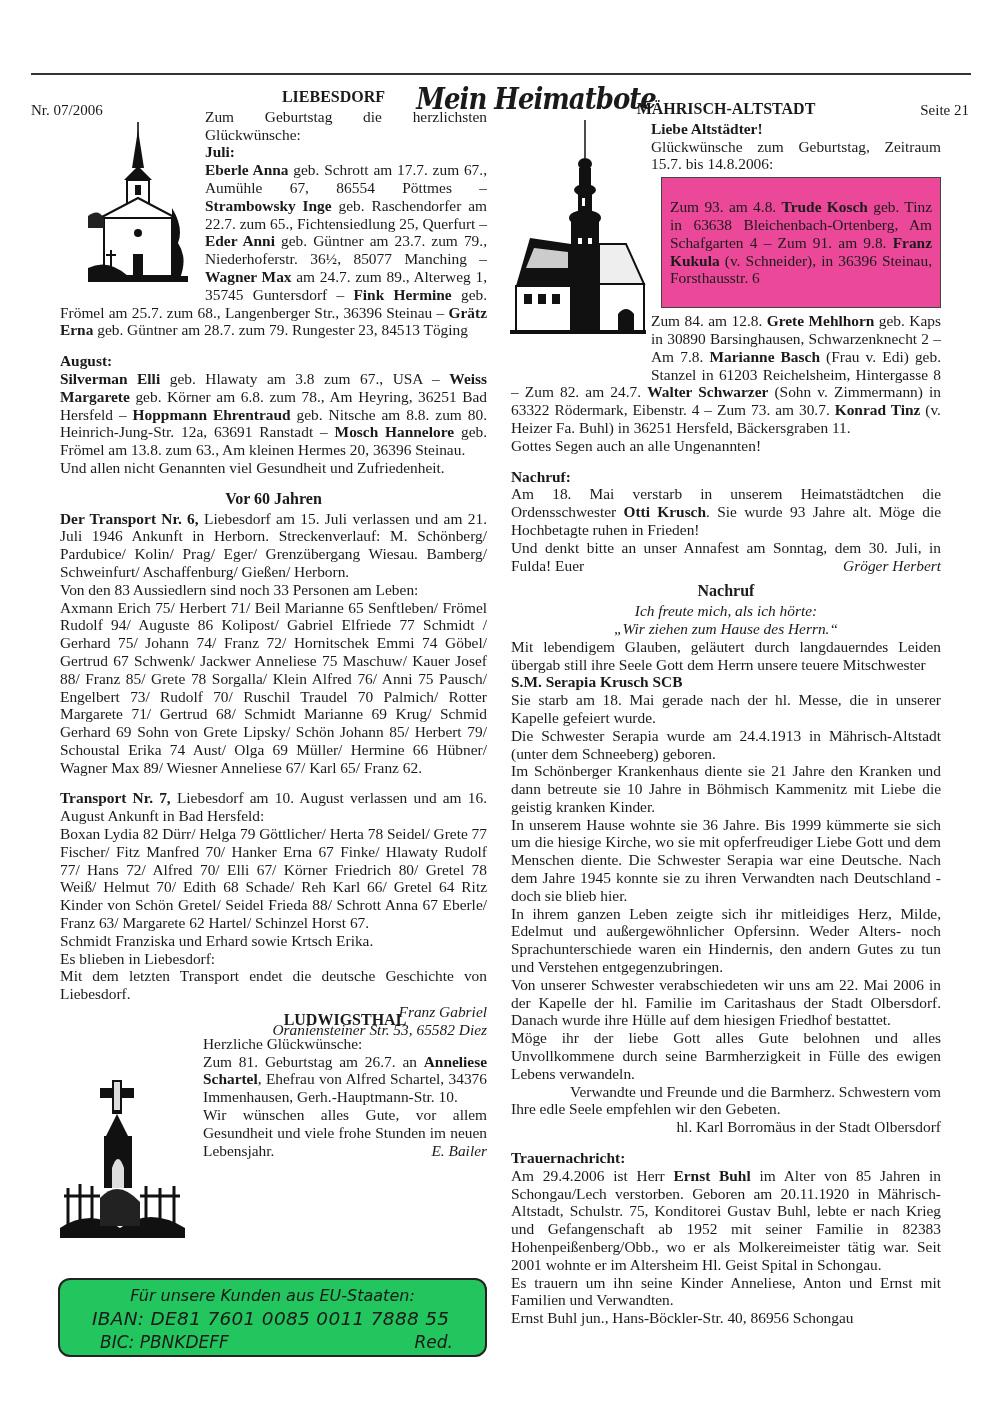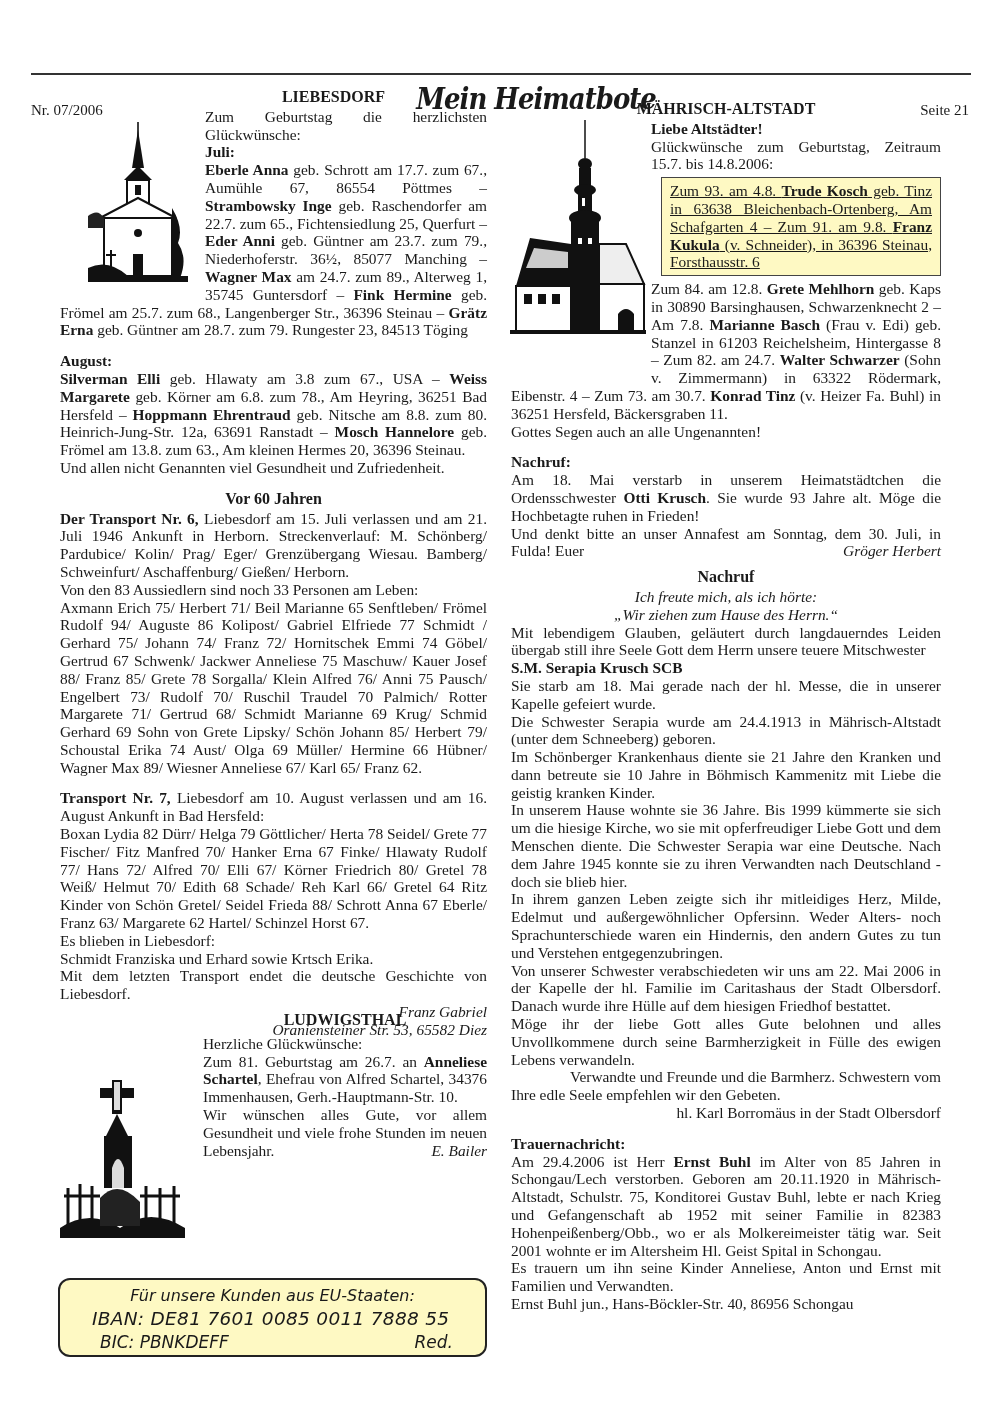--- a/index.html
+++ b/index.html
@@ -20,24 +20,24 @@
   .col p { margin: 0; }
   .col b { font-weight: bold; }
   .heading { text-align: center; font-weight: bold; font-size: 16px; margin: 0; }
   .sub { font-weight: bold; }
   .gap { height: 13px; }
   .sign { text-align: right; font-style: italic; }
   .italic-c { text-align: center; font-style: italic; }
 
   .illus { position: absolute; }
 
-  .boxed { border: 1px solid #444; background: #fef9c3; padding: 4px 8px; margin: 4px 0 4px 0; text-decoration: underline; }
+  .boxed { border: 1px solid #444; background: #ec4899; padding: 20px 8px; margin: 4px 0 4px 0; }
 
   .eu-box { position: absolute; left: 58px; top: 1278px; width: 425px; height: 75px;
-            border: 2px solid #222; border-radius: 12px; background: #fef9c3;
+            border: 2px solid #222; border-radius: 12px; background: #22c55e;
             font-family: "DejaVu Sans", sans-serif; font-style: italic; }
   .eu-line1 { position: absolute; left: 0; width: 100%; top: 6px; text-align: center; font-size: 16px; }
   .eu-line2 { position: absolute; left: 32px; top: 28px; font-size: 18.5px; letter-spacing: 0.3px; }
   .eu-line3 { position: absolute; left: 40px; top: 52px; font-size: 17px; }
   .eu-red { position: absolute; right: 32px; top: 52px; font-size: 17px; }
 </style>
 </head>
 <body>
 
 <div class="page">
@@ -85,22 +85,22 @@
     </p>
     <p>Und allen nicht Genannten viel Gesundheit und Zufriedenheit.</p>
     <div class="gap"></div>
     <p class="heading" style="margin-bottom:2px;">Vor 60 Jahren</p>
     <p><b>Der Transport Nr. 6,</b><span> Liebesdorf am 15. Juli verlassen und am 21. Juli 1946 Ankunft in Herborn. Streckenverlauf: M. Schönberg/ Pardubice/ Kolin/ Prag/ Eger/ Grenzübergang Wiesau. Bamberg/ Schweinfurt/ Aschaffenburg/ Gießen/ Herborn.</span></p>
     <p>Von den 83 Aussiedlern sind noch 33 Personen am Leben:</p>
     <p>Axmann Erich 75/ Herbert 71/ Beil Marianne 65 Senftleben/ Frömel Rudolf 94/ Auguste 86 Kolipost/ Gabriel Elfriede 77 Schmidt / Gerhard 75/ Johann 74/ Franz 72/ Hornitschek Emmi 74 Göbel/ Gertrud 67 Schwenk/ Jackwer Anneliese 75 Maschuw/ Kauer Josef 88/ Franz 85/ Grete 78 Sorgalla/ Klein Alfred 76/ Anni 75 Pausch/ Engelbert 73/ Rudolf 70/ Ruschil Traudel 70 Palmich/ Rotter Margarete 71/ Gertrud 68/ Schmidt Marianne 69 Krug/ Schmid Gerhard 69 Sohn von Grete Lipsky/ Schön Johann 85/ Herbert 79/ Schoustal Erika 74 Aust/ Olga 69 Müller/ Hermine 66 Hübner/ Wagner Max 89/ Wiesner Anneliese 67/ Karl 65/ Franz 62.</p>
     <div class="gap"></div>
     <p><b>Transport Nr. 7,</b><span> Liebesdorf am 10. August verlassen und am 16. August Ankunft in Bad Hersfeld:</span></p>
     <p>Boxan Lydia 82 Dürr/ Helga 79 Göttlicher/ Herta 78 Seidel/ Grete 77 Fischer/ Fitz Manfred 70/ Hanker Erna 67 Finke/ Hlawaty Rudolf 77/ Hans 72/ Alfred 70/ Elli 67/ Körner Friedrich 80/ Gretel 78 Weiß/ Helmut 70/ Edith 68 Schade/ Reh Karl 66/ Gretel 64 Ritz Kinder von Schön Gretel/ Seidel Frieda 88/ Schrott Anna 67 Eberle/ Franz 63/ Margarete 62 Hartel/ Schinzel Horst 67.</p>
+    <p>Schmidt Franziska und Erhard sowie Krtsch Erika.</p>
     <p>Es blieben in Liebesdorf:</p>
-    <p>Schmidt Franziska und Erhard sowie Krtsch Erika.</p>
     <p>Mit dem letzten Transport endet die deutsche Geschichte von Liebesdorf.</p>
     <p class="sign">Franz Gabriel</p>
     <p class="sign">Oraniensteiner Str. 53, 65582 Diez</p>
   </div>
 
   <div class="illus" style="left:60px; top:1078px; width:130px; height:170px;">
     <svg width="130" height="170" viewBox="0 0 130 170">
       <rect x="52" y="2" width="10" height="34" fill="#111"></rect>
       <rect x="40" y="10" width="34" height="10" fill="#111"></rect>
       <rect x="54" y="4" width="6" height="28" fill="#ddd"></rect>

